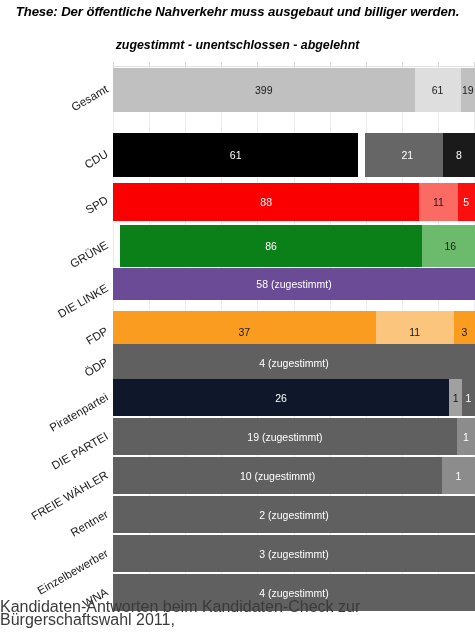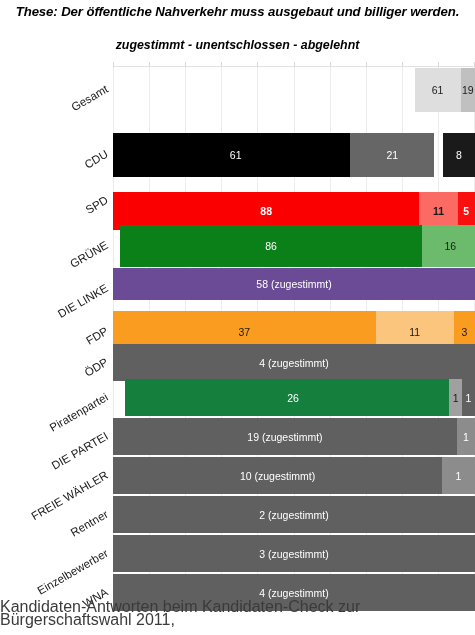--- a/index.html
+++ b/index.html
@@ -126,39 +126,42 @@
       <div class="ylabel" style="left: -103px; width: 210px; top: 354.5px;">ÖDP</div>
       <div class="ylabel" style="left: -103px; width: 210px; top: 389.5px;">Piratenpartei</div>
       <div class="ylabel" style="left: -103px; width: 210px; top: 428.5px;">DIE PARTEI</div>
       <div class="ylabel" style="left: -103px; width: 210px; top: 467.5px;">FREIE WÄHLER</div>
       <div class="ylabel" style="left: -103px; width: 210px; top: 506.5px;">Rentner</div>
       <div class="ylabel" style="left: -103px; width: 210px; top: 545.5px;">Einzelbewerber</div>
       <div class="ylabel" style="left: -103px; width: 210px; top: 584.5px;">WNA</div>
     </div>
   <div id="bars">
       <div class="bar" style="left: 113px; top: 68px; height: 44px; width: 362px;">
+        <div class="seg" style="left: 0px; width: 301.541px; background: rgb(192, 192, 192); color: rgb(26, 26, 26);">
+          <span>399</span>
+        </div>
         <div class="seg" style="left: 301.541px; width: 46.1002px; background: rgb(222, 222, 222); color: rgb(26, 26, 26);">
           <span>61</span>
         </div>
         <div class="seg" style="left: 347.641px; width: 14.3591px; background: rgb(192, 192, 192); color: rgb(26, 26, 26);">
           <span>19</span>
         </div>
       </div>
       <div class="bar" style="left: 113px; top: 133px; height: 44px; width: 362px;">
         <div class="seg" style="left: 0px; width: 245.356px; background: rgb(0, 0, 0); color: rgb(255, 255, 255);">
           <span>61</span>
         </div>
-        <div class="seg" style="left: 237px; width: 84.4667px; background: rgb(102, 102, 102); color: rgb(255, 255, 255);">
+        <div class="seg" style="left: 252px; width: 84.4667px; background: rgb(102, 102, 102); color: rgb(255, 255, 255);">
           <span>21</span>
         </div>
         <div class="seg" style="left: 329.822px; width: 32.1778px; background: rgb(26, 26, 26); color: rgb(255, 255, 255);">
           <span>8</span>
         </div>
       </div>
-      <div class="bar" style="left: 113px; top: 192px; height: 38px; width: 362px; font-weight: bold;">
+      <div class="bar" style="left: 113px; top: 183px; height: 38px; width: 362px;">
         <div class="seg" style="left: 0px; width: 306.308px; background: rgb(250, 0, 0); color: rgb(255, 255, 255);">
           <span>88</span>
         </div>
         <div class="seg" style="left: 306.308px; width: 38.2885px; background: rgb(251, 107, 99); color: rgb(26, 26, 26);">
           <span>11</span>
         </div>
         <div class="seg" style="left: 344.596px; width: 17.4038px; background: rgb(250, 15, 15); color: rgb(255, 255, 255);">
           <span>5</span>
         </div>
       </div>
@@ -188,21 +191,21 @@
         <div class="seg" style="left: 340.706px; width: 21.2941px; background: rgb(249, 156, 31); color: rgb(26, 26, 26);">
           <span>3</span>
         </div>
       </div>
       <div class="bar" style="left: 113px; top: 344px; height: 37px; width: 362px;">
         <div class="seg" style="left: 0px; width: 362px; background: rgb(96, 96, 96); color: rgb(255, 255, 255);">
           <span>4 (zugestimmt)</span>
         </div>
       </div>
       <div class="bar" style="left: 113px; top: 379px; height: 37px; width: 362px;">
-        <div class="seg" style="left: 12px; width: 336.143px; background: #15803d; color: rgb(255, 255, 255);">
+        <div class="seg" style="left: 0px; width: 336.143px; background: #0f172a; color: rgb(255, 255, 255);">
           <span>26</span>
         </div>
         <div class="seg" style="left: 336.143px; width: 12.9286px; background: rgb(160, 160, 160); color: rgb(26, 26, 26);">
           <span>1</span>
         </div>
         <div class="seg" style="left: 349.071px; width: 12.9286px; background: rgb(96, 96, 96); color: rgb(255, 255, 255);">
           <span>1</span>
         </div>
       </div>
       <div style="position: absolute; left: 113px; top: 0px; width: 362px; height: 0px;">

